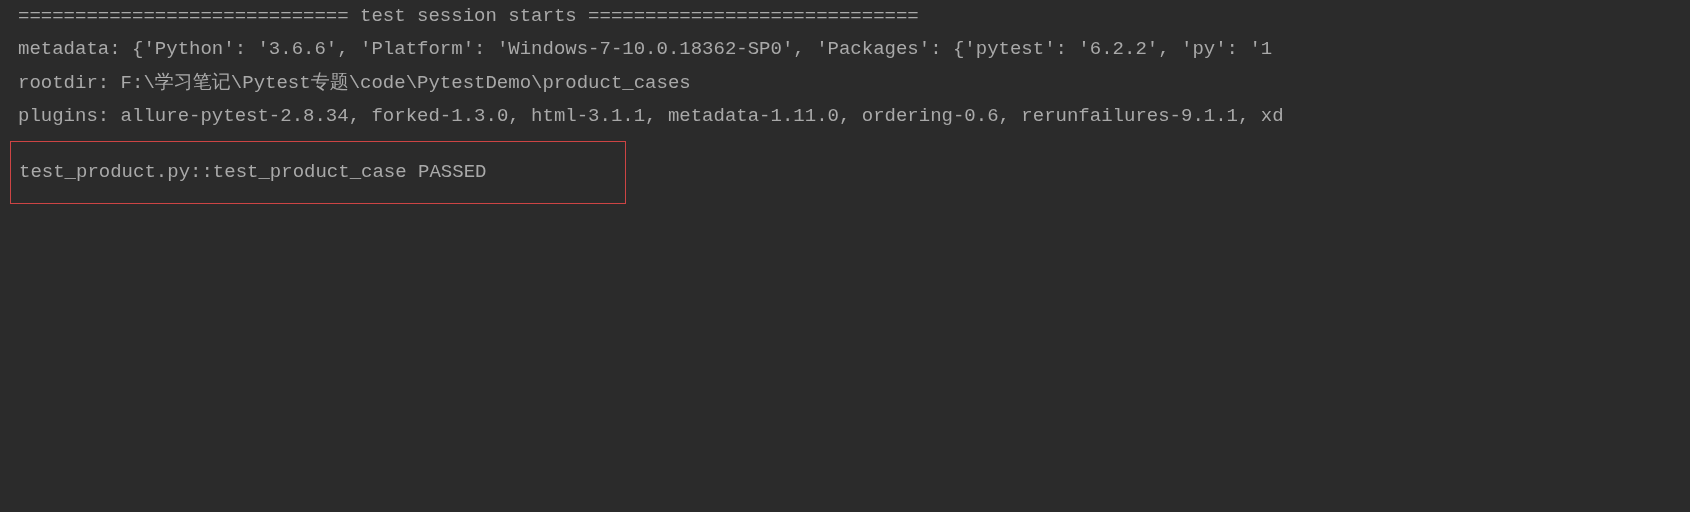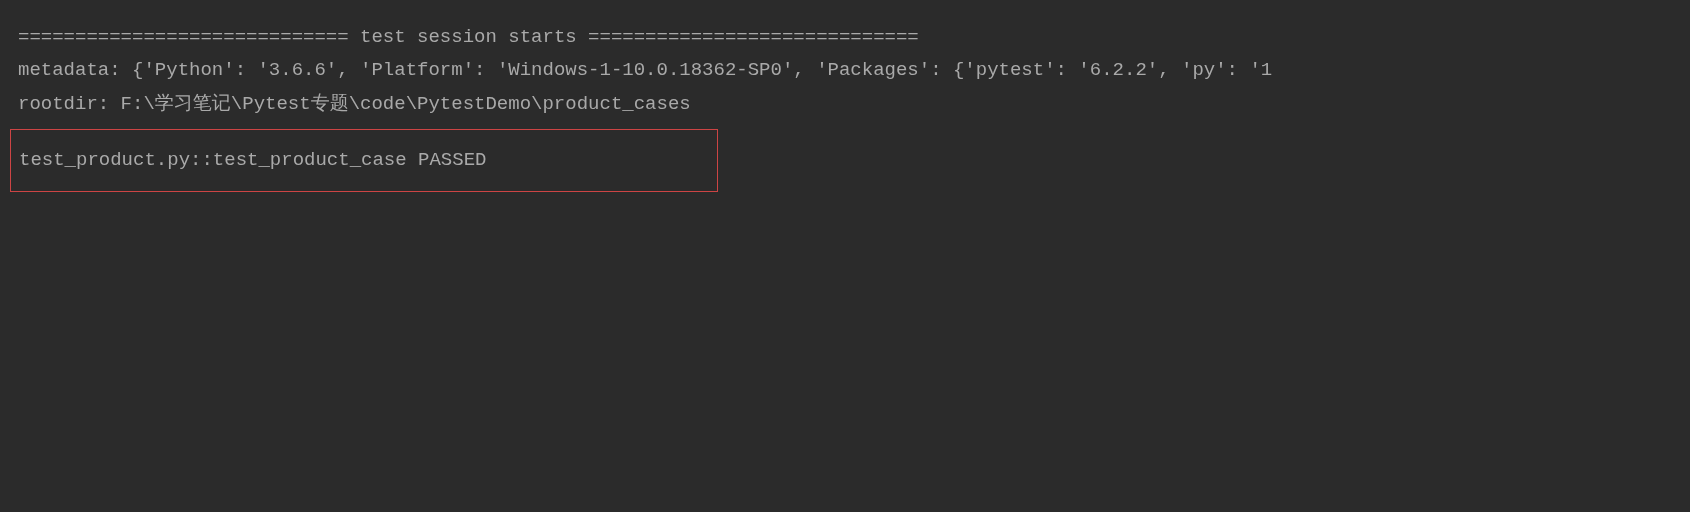--- a/index.html
+++ b/index.html
@@ -13,56 +13,56 @@
       font-family: 'Consolas', 'Monaco', 'Courier New', monospace;
       font-size: 19px;
       line-height: 1.75;
       padding: 0;
       width: 1690px;
       height: 512px;
       overflow: hidden;
       white-space: nowrap;
     }
     .terminal {
-      padding: 8px 18px;
-      margin-top: 13px;
+      padding: 0 18px;
     }
     .line {
       display: block;
     }
     .boxed-section {
       border: 1px solid #cc4444;
       display: inline-block;
       padding: 14px 8px 14px 0;
       margin-left: -8px;
       margin-top: 8px;
       margin-bottom: 8px;
-      width: 708px;
+      width: 616px;
     }
     .boxed-inner {
       padding-left: 8px;
     }
     .result-row {
       display: flex;
       align-items: center;
     }
     .result-right {
       margin-left: 170px;
     }
     .blank-line {
       height: 33px;
     }
   </style>
 </head>
 <body>
 
 <div class="terminal">
   <span class="line">============================= test session starts =============================</span>
-  <span class="line">metadata: {'Python': '3.6.6', 'Platform': 'Windows-1-10.0.18362-SP0', 'Packages': {'pytest': '6.2.2', 'py': '1</span>
+  <span class="line">metadata: {'Python': '3.6.6', 'Platform': 'Windows-7-10.0.18362-SP0', 'Packages': {'pytest': '6.2.2', 'py': '1</span>
   <span class="line">rootdir: F:\学习笔记\Pytest专题\code\PytestDemo\product_cases</span>
+  <span class="line">plugins: allure-pytest-2.8.34, forked-1.3.0, html-3.1.1, metadata-1.11.0, ordering-0.6, rerunfailures-9.1.1, xd</span>
 
   <div class="result-row">
     <div class="boxed-section">
       <div class="boxed-inner">
         <span>test_product.py::test_product_case PASSED</span>
       </div>
     </div>
   </div>
 
   <div class="blank-line"></div>

